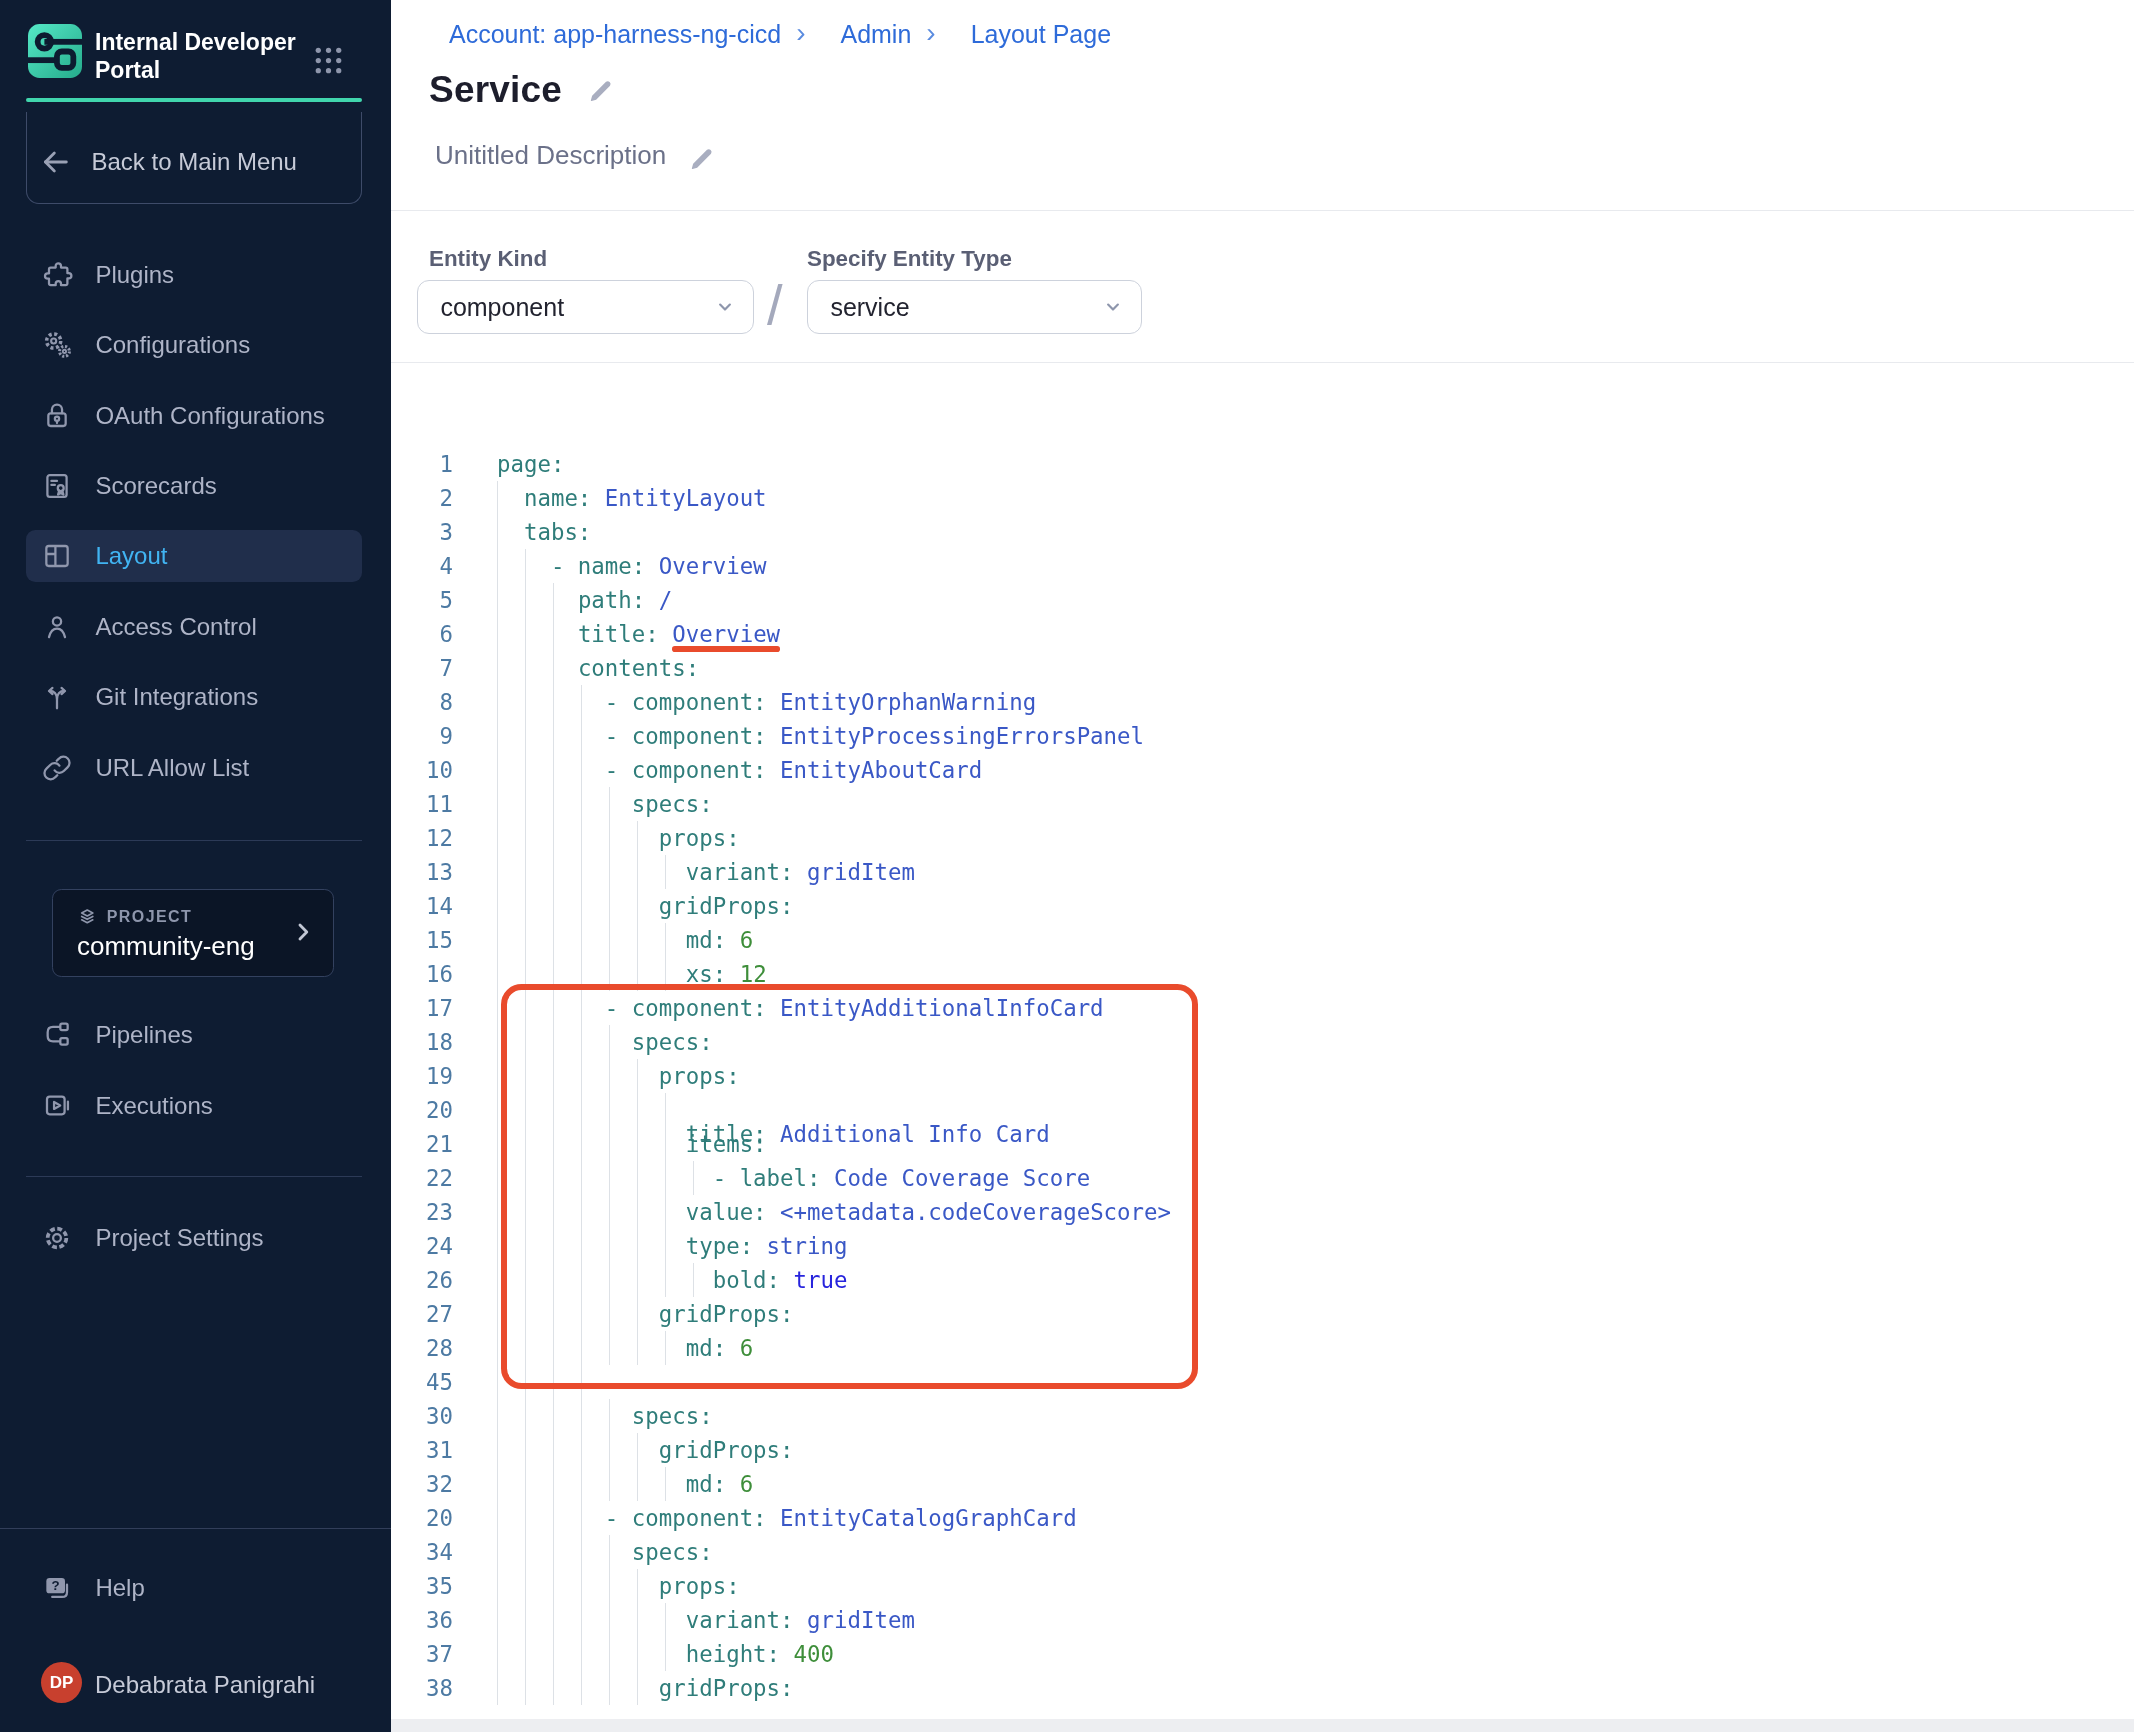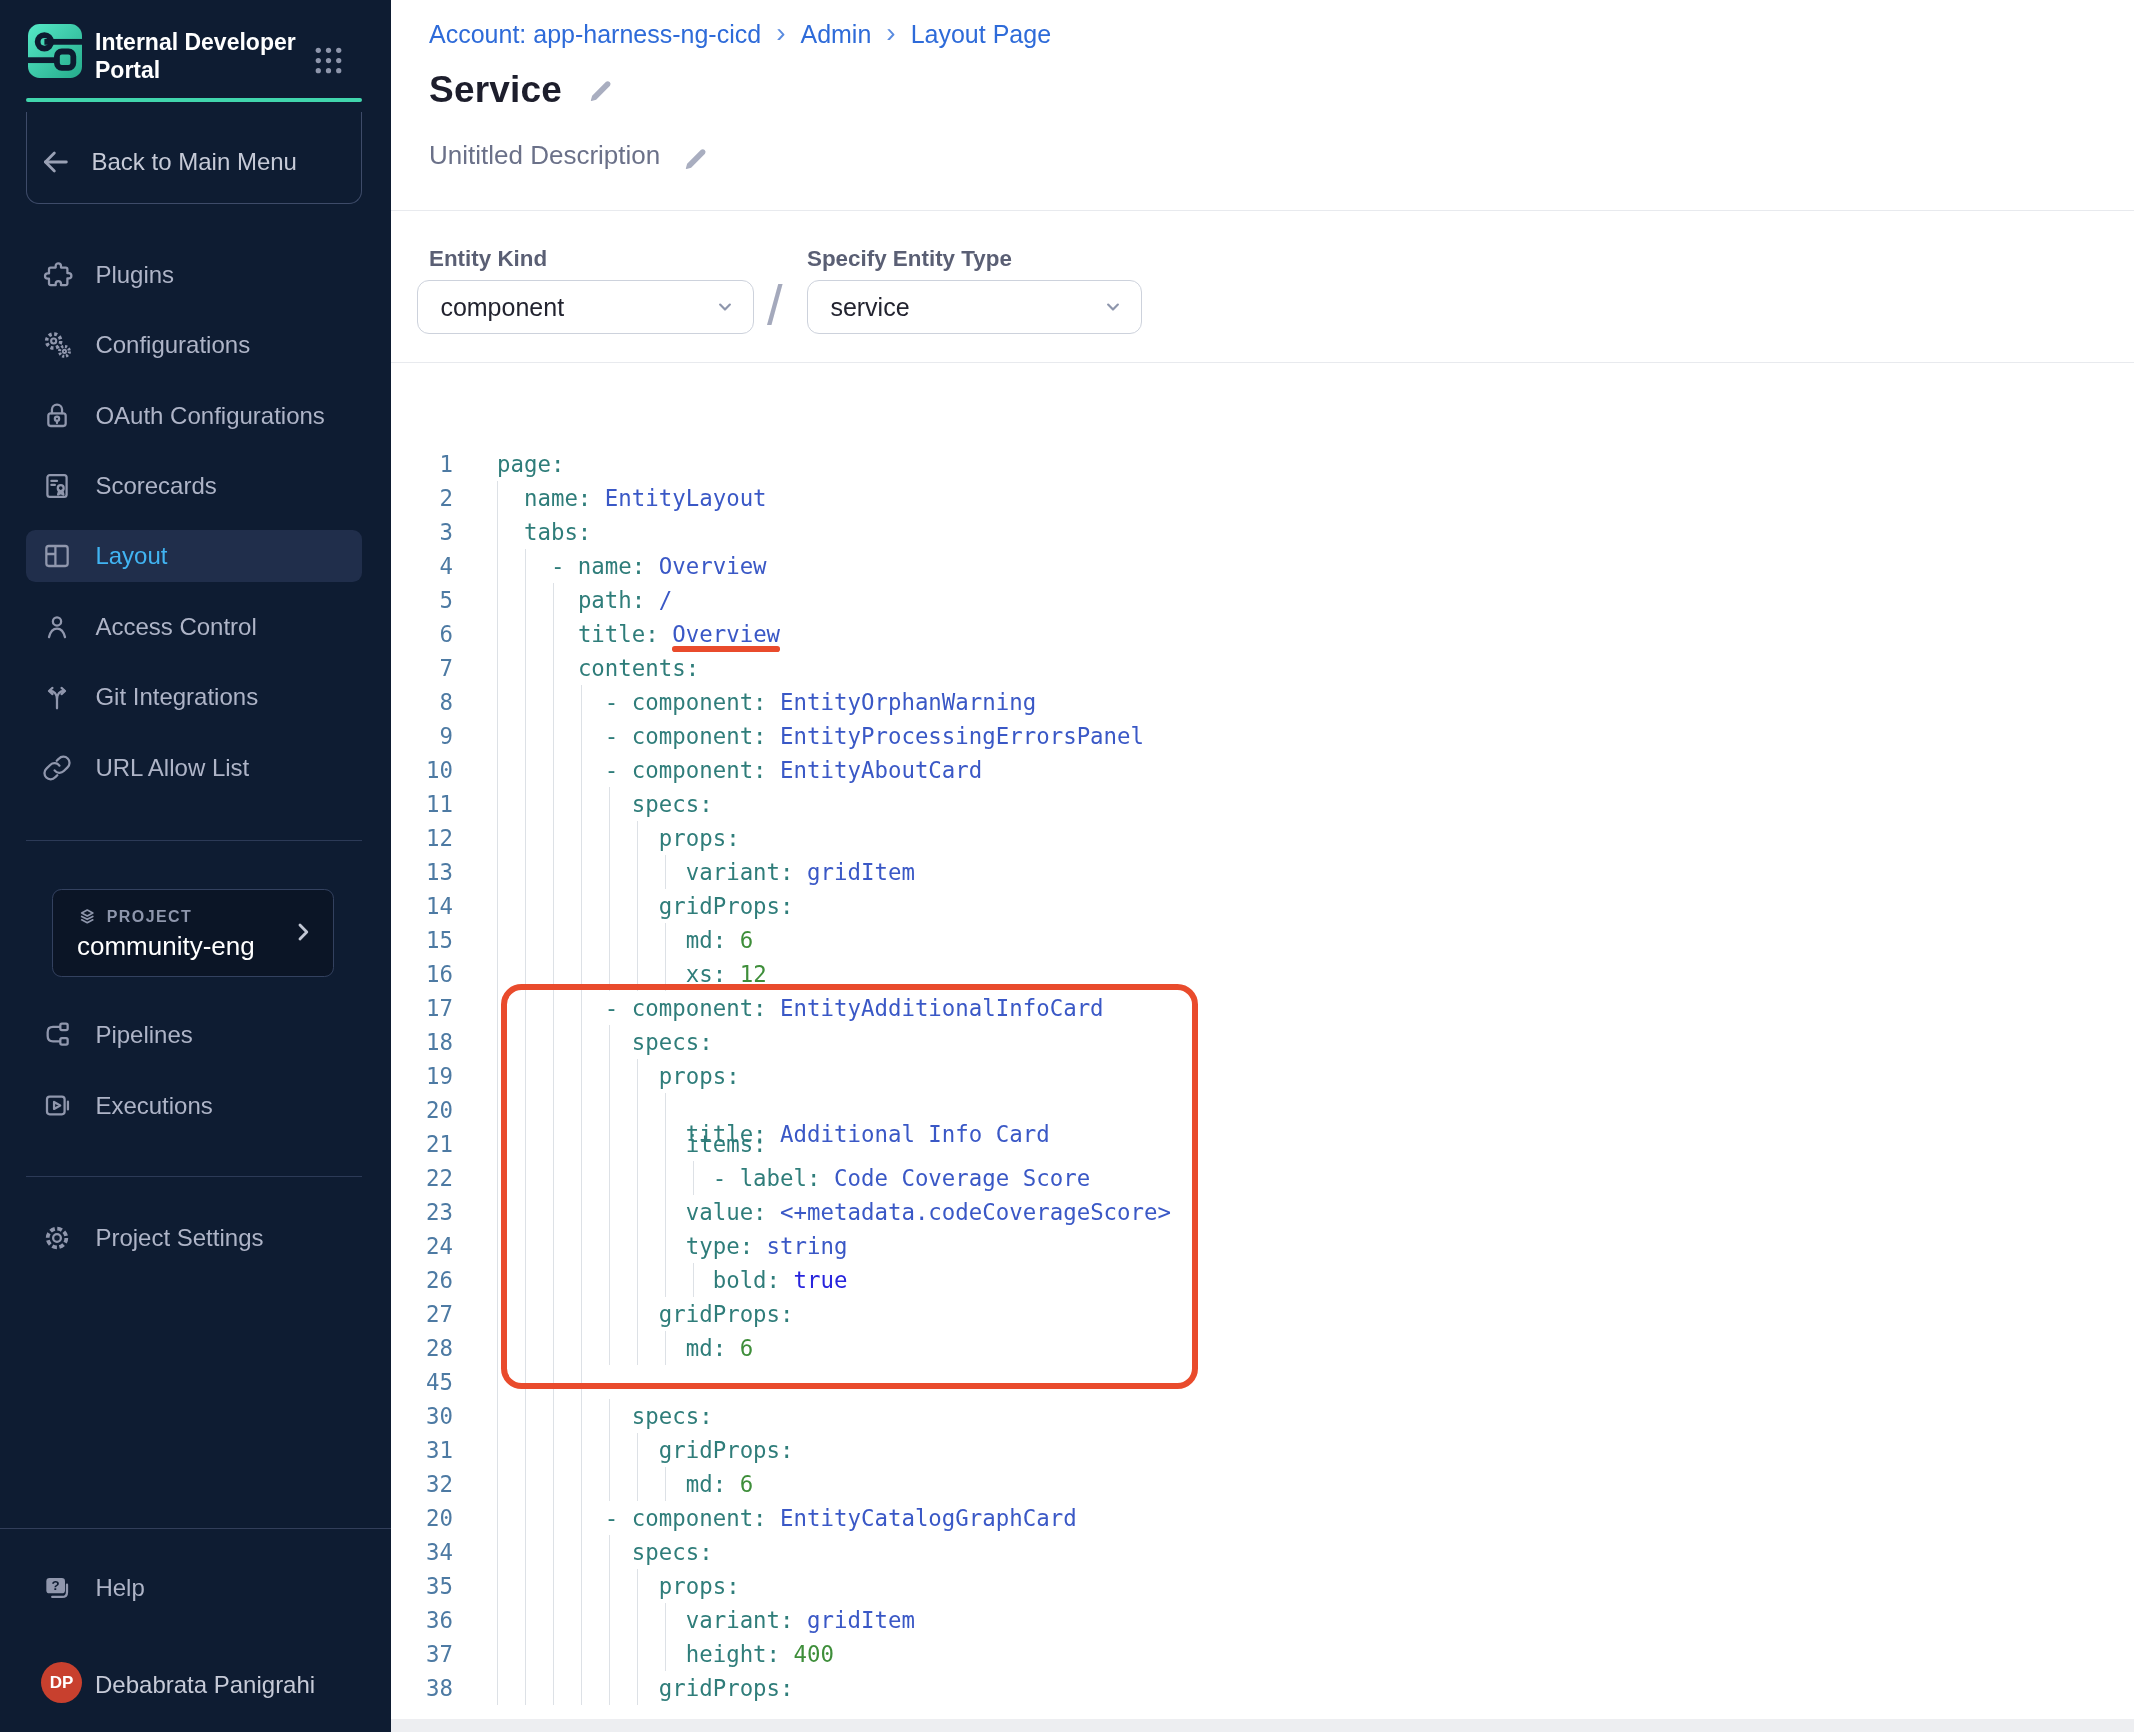--- a/index.html
+++ b/index.html
@@ -35,27 +35,27 @@
   .proj-kicker .txt{font-size:16px;font-weight:700;letter-spacing:1.4px;}
   .proj-name{position:absolute;left:24px;top:41px;font-size:26px;color:#ffffff;}
   .proj-chev{position:absolute;right:17px;top:29px;width:26px;height:26px;color:#c2c7d4;}
   .proj-chev svg{width:26px;height:26px;}
   .avatar{position:absolute;left:41px;top:1662px;width:41px;height:41px;border-radius:50%;background:var(--avatar_red);color:#fff;
     font-size:17px;font-weight:700;display:flex;align-items:center;justify-content:center;cursor:pointer;}
   .user-name{position:absolute;left:95px;top:1671px;font-size:24px;color:#c6cad7;cursor:pointer;}
   
   .main{position:absolute;left:391px;top:0;width:1744px;height:1732px;background:#ffffff;}
   .breadcrumb{position:absolute;left:38px;top:18.6px;font-size:25px;color:var(--link_blue);display:flex;align-items:center;}
-  .crumb{cursor:pointer;}
+  .crumb{cursor:pointer;margin-left:20px;}
   .crumb-sep{margin:0 15px;font-size:28px;color:#5b8ce0;transform:translateY(-1.9px);}
   .page-title-row{position:absolute;left:38px;top:69px;display:flex;align-items:center;}
   .page-title{font-size:37px;font-weight:700;color:#1d1e2c;letter-spacing:0.2px;}
   .pencil{width:30px;height:30px;margin-left:24px;color:#a9aec0;cursor:pointer;}
   .pencil svg{width:30px;height:30px;}
-  .page-desc-row{position:absolute;left:38px;top:140px;display:flex;align-items:center;}
+  .page-desc-row{position:absolute;left:44px;top:140px;display:flex;align-items:center;}
   .page-desc{font-size:26px;color:#6b7189;}
   .page-desc-row .pencil{width:26px;height:26px;margin-left:20.5px;}
   .hdiv{position:absolute;left:0;right:0;height:0.9px;background:#e8eaee;}
   .fieldlabel{position:absolute;font-size:22.4px;font-weight:700;color:#5a5f74;}
   .select{position:absolute;height:54px;border:1.9px solid #cdd2dc;border-radius:12px;background:#fff;display:flex;align-items:center;cursor:pointer;box-sizing:border-box;}
   .select .val{margin-left:22.4px;font-size:25px;color:#22232f;}
   .select .chev{position:absolute;right:15px;width:26px;height:26px;color:#8e96ac;}
   .select .chev svg{width:26px;height:26px;}
   .slash{position:absolute;left:376px;top:272px;font-size:56px;font-weight:400;color:#a4a9bc;}
   

